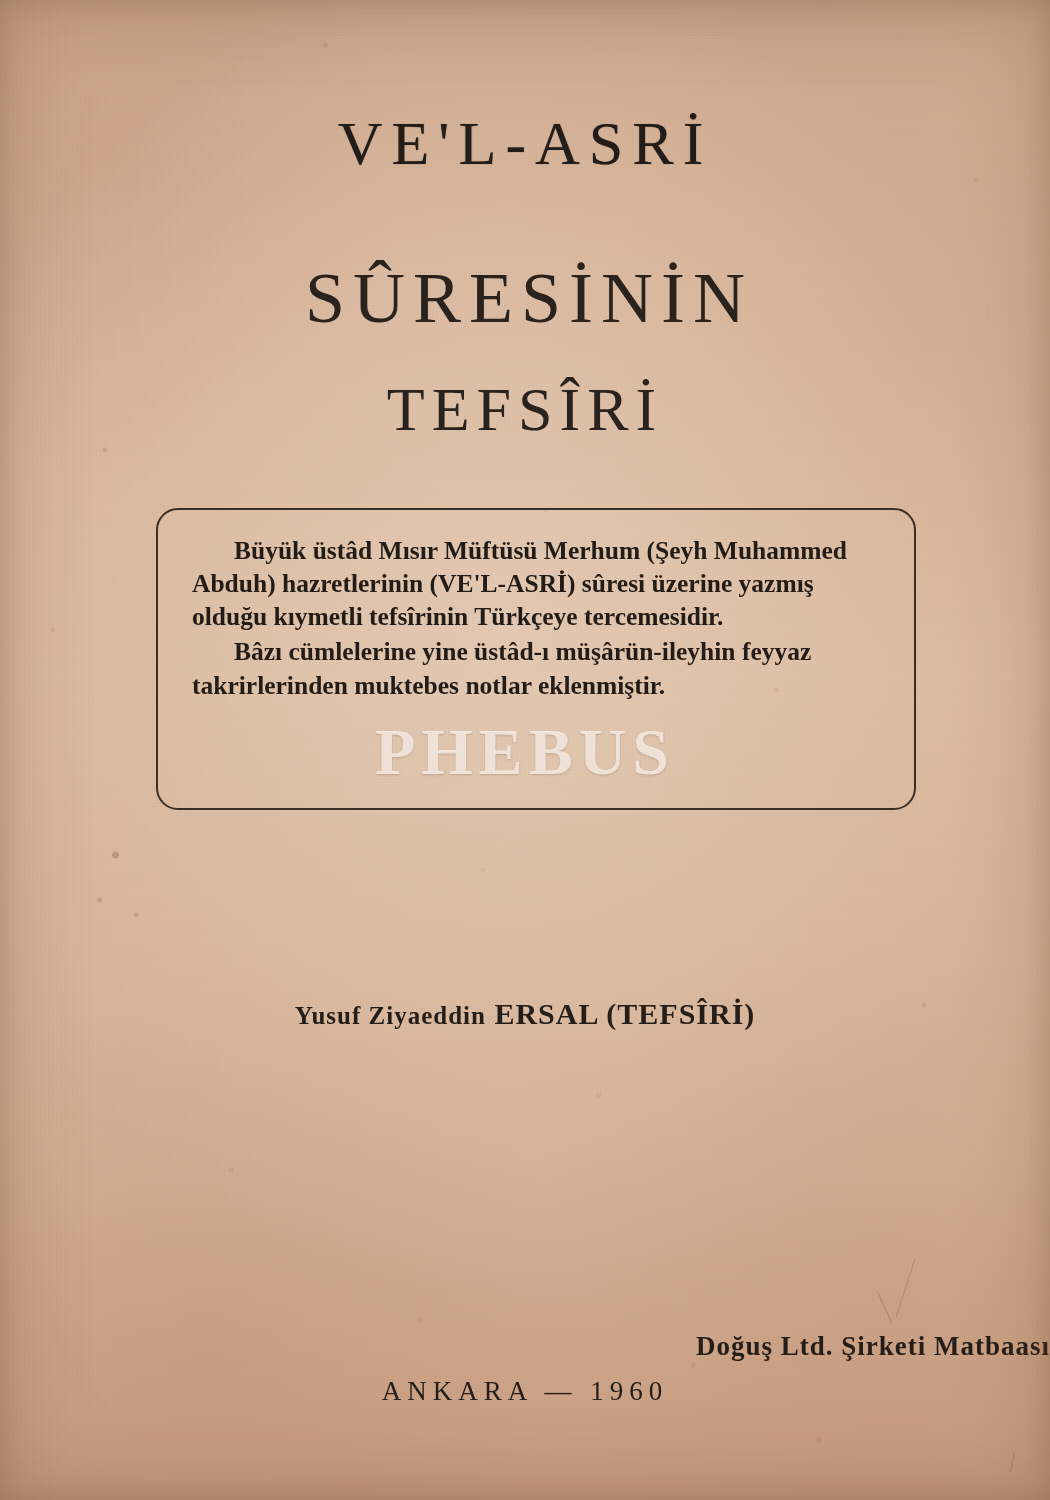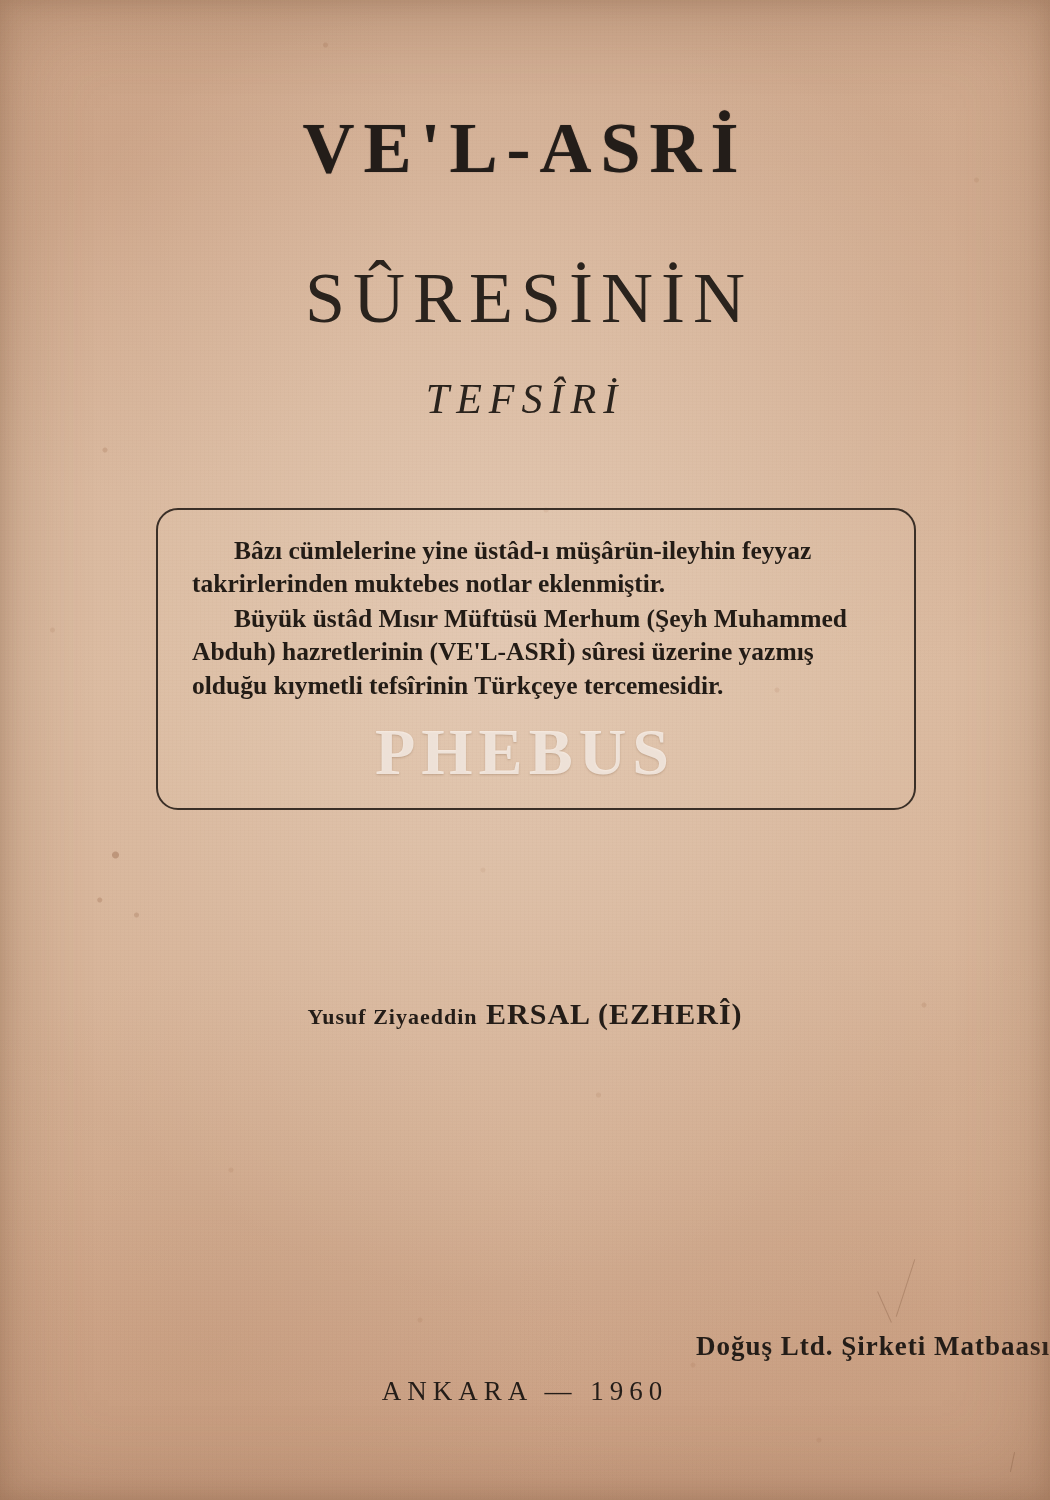--- a/index.html
+++ b/index.html
@@ -79,48 +79,47 @@
     inset: 0;
     text-align: center;
     color: #2a2420;
   }
 
   .title-main {
     position: absolute;
     top: 112px;
     left: 0;
     right: 0;
-    font-size: 72px;
+    font-size: 62px;
     letter-spacing: 9px;
-    font-weight: 700;
+    font-weight: 400;
     color: #231d19;
     line-height: 1;
     text-shadow: 0 0 1px rgba(40,30,24,0.5);
   }
   .title-sub1 {
     position: absolute;
     top: 262px;
     left: 0;
     right: 0;
     font-size: 72px;
     letter-spacing: 8px;
     color: #2a231d;
     line-height: 1;
     padding-left: 8px;
   }
   .title-sub2 {
     position: absolute;
     top: 378px;
     left: 0;
     right: 0;
-    font-size: 42px;
+    font-size: 62px;
     letter-spacing: 7px;
     color: #2a231d;
     line-height: 1;
-    font-style: italic;
   }
 
   
   .blurb-box {
     position: absolute;
     top: 508px;
     left: 156px;
     width: 760px;
     height: 302px;
     border: 2px solid #3a2f27;
@@ -166,21 +165,21 @@
     position: absolute;
     top: 997px;
     left: 0;
     right: 0;
     font-size: 30px;
     font-weight: 700;
     letter-spacing: 1px;
     color: #241d18;
   }
   .author .small {
-    font-size: 22px;
+    font-size: 25px;
   }
   .author-role {
     position: absolute;
     top: 1046px;
     left: 0;
     right: 0;
     font-size: 25px;
     letter-spacing: 2px;
     font-weight: 700;
     color: #2b241e;
@@ -228,29 +227,29 @@
   <div class="speckles"></div>
 
   <div class="content">
 
     <div class="title-main">VE'L-ASRİ</div>
     <div class="title-sub1">SÛRESİNİN</div>
     <div class="title-sub2">TEFSÎRİ</div>
 
     <div class="blurb-box"></div>
     <div class="blurb-text">
+      <p>Büyük üstâd Mısır Müftüsü Merhum (Şeyh Muhammed Abduh) hazretlerinin (VE'L-ASRİ) sûresi üzerine yazmış olduğu kıymetli tefsîrinin Türkçeye tercemesidir.</p>
       <p>Bâzı cümlelerine yine üstâd-ı müşârün-ileyhin feyyaz takrirlerinden muktebes notlar eklenmiştir.</p>
-      <p>Büyük üstâd Mısır Müftüsü Merhum (Şeyh Muhammed Abduh) hazretlerinin (VE'L-ASRİ) sûresi üzerine yazmış olduğu kıymetli tefsîrinin Türkçeye tercemesidir.</p>
     </div>
 
     <div class="watermark">PHEBUS</div>
 
     <div class="author">
       <span class="small">Yusuf Ziyaeddin</span>
-      <span>ERSAL (EZHERÎ)</span>
+      <span>ERSAL (TEFSÎRİ)</span>
     </div>
 
     <div class="imprint-pub">Doğuş Ltd. Şirketi Matbaası</div>
     <div class="imprint-place">ANKARA — 1960</div>
 
   </div>
 
   <div class="scratch s1"></div>
   <div class="scratch s2"></div>
   <div class="scratch s3"></div>

